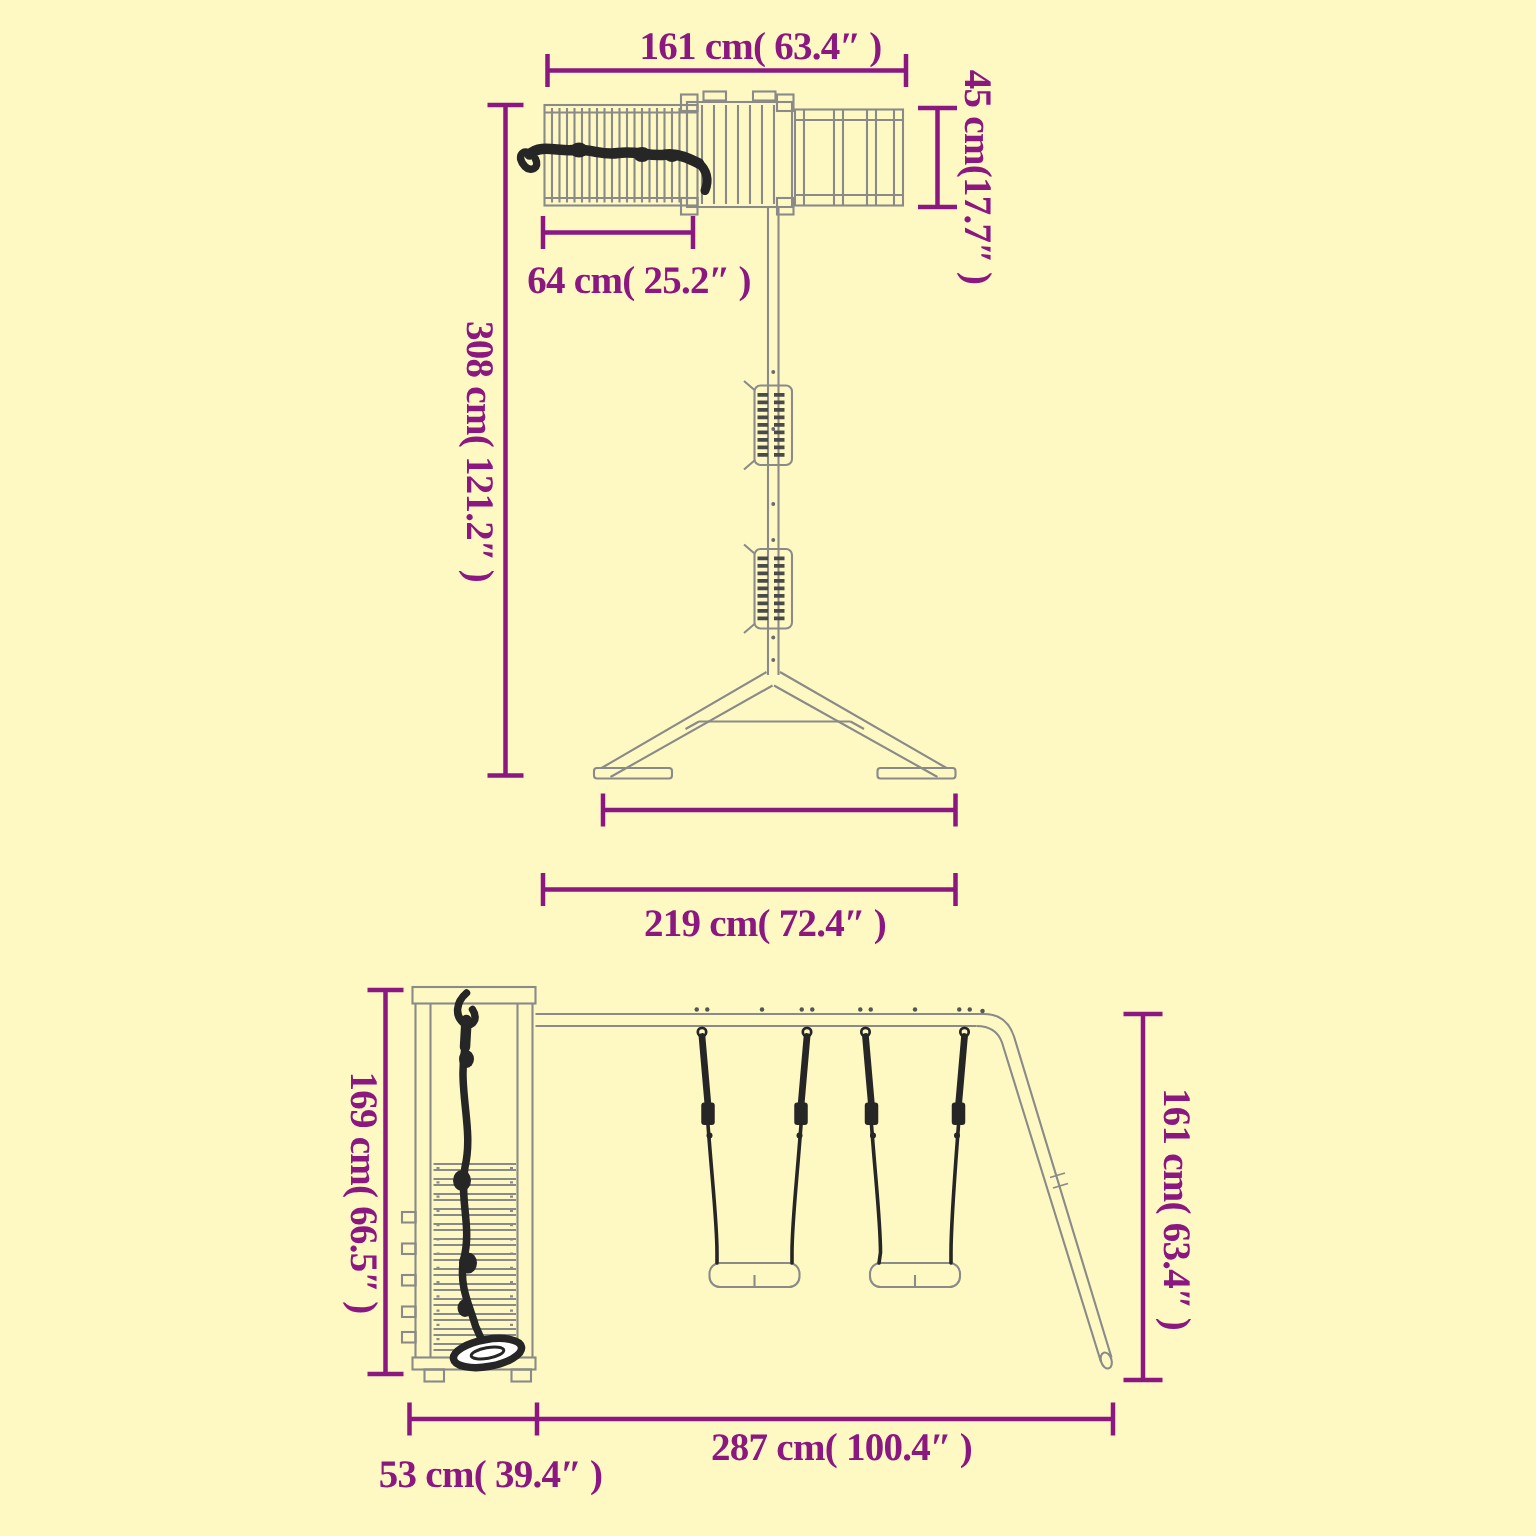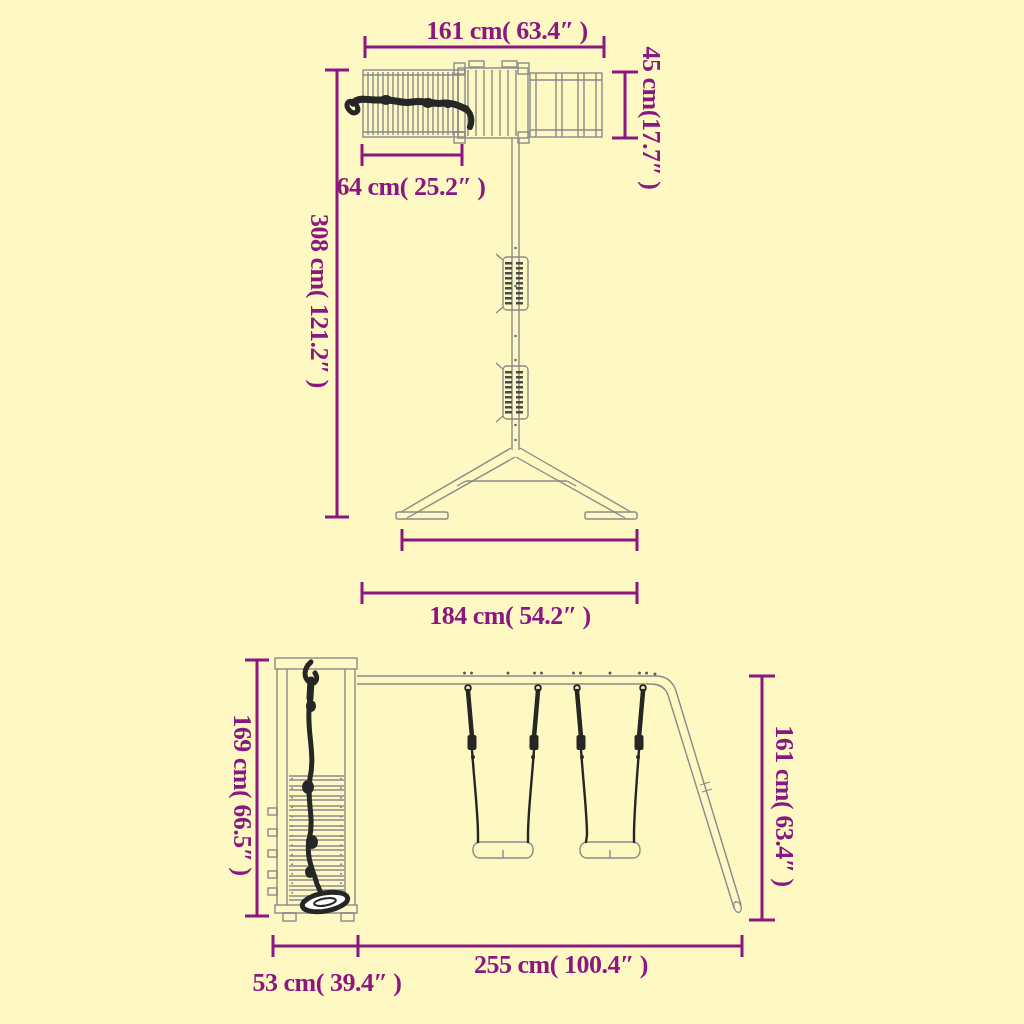--- a/index.html
+++ b/index.html
@@ -189,28 +189,28 @@
       <path d="M257 660V916M245 660H269M245 916H269"></path>
       <path d="M762 676V920M749 676H775M749 920H775"></path>
       <path d="M273 946H742M273 935V957M358 935V957M742 935V957"></path>
     </g>
   </svg>
 
   <div class="dim-label" style="left:397px;top:16px;">161 cm( 63.4″ )</div>
 
   <div class="dim-label vertical" style="left:541px;top:103px;">45 cm(17.7″ )</div>
 
-  <div class="dim-label" style="left:301px;top:172px;">64 cm( 25.2″ )</div>
+  <div class="dim-label" style="left:316px;top:172px;">64 cm( 25.2″ )</div>
 
   <div class="dim-label vertical" style="left:209px;top:286px;">308 cm( 121.2″ )</div>
 
 
-  <div class="dim-label" style="left:400px;top:601px;">184 cm( 54.2″ )</div>
+  <div class="dim-label" style="left:400px;top:601px;">219 cm( 72.4″ )</div>
 
   <div class="dim-label vertical" style="left:132px;top:780px;">169 cm( 66.5″ )</div>
 
   <div class="dim-label vertical" style="left:674px;top:791px;">161 cm( 63.4″ )</div>
 
   <div class="dim-label" style="left:217px;top:968px;">53 cm( 39.4″ )</div>
 
-  <div class="dim-label" style="left:451px;top:950px;">255 cm( 100.4″ )</div>
+  <div class="dim-label" style="left:451px;top:950px;">287 cm( 100.4″ )</div>
 
 </div>
 
 </body></html>

